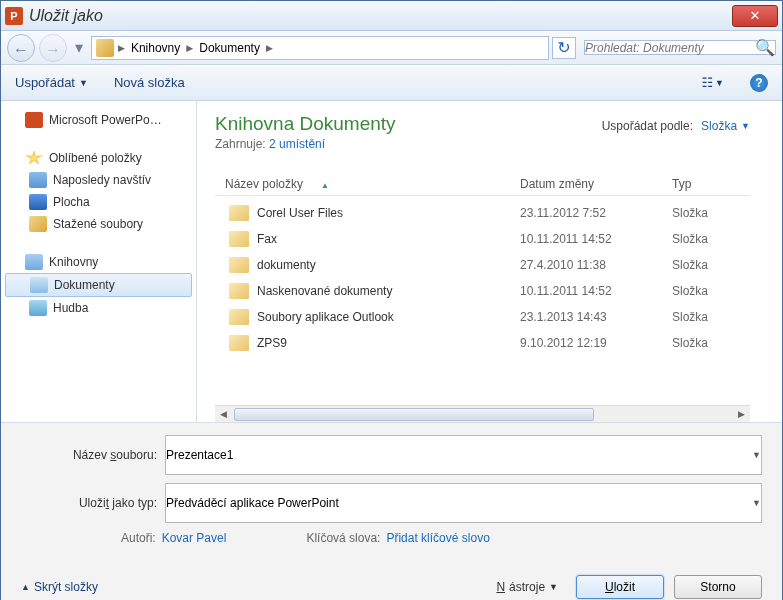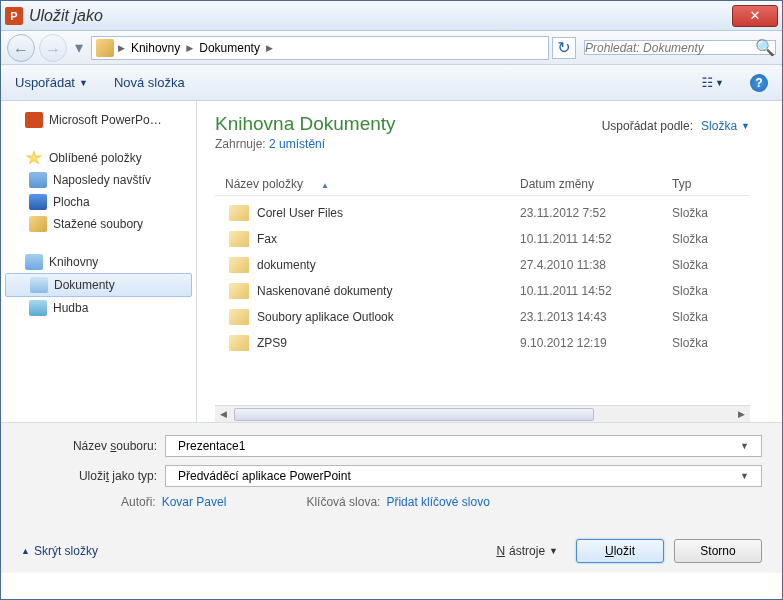--- a/index.html
+++ b/index.html
@@ -75,21 +75,21 @@
 
 .hscroll { height: 17px; background: #f0f0f0; border-top: 1px solid #dcdcdc; display: flex; align-items: center; }
 .hscroll-track { flex: 1; position: relative; height: 15px; }
 .hscroll-thumb { position: absolute; left: 2px; width: 360px; height: 13px; top: 1px; background: linear-gradient(#f0f3f8,#d5dce8); border: 1px solid #b5c1d3; border-radius: 2px; }
 .hscroll-btn { width: 17px; height: 15px; display: flex; align-items: center; justify-content: center; color: #666; font-size: 9px; cursor: pointer; }
 
 .footer { padding: 12px 20px 10px 20px; background: #f3f3f3; }
 .field-row { display: flex; align-items: center; margin-bottom: 8px; }
 .field-label { width: 144px; text-align: right; font-size: 12px; color: #333; padding-right: 8px; }
 .field-label u { text-decoration: underline; }
-.combo { flex: 1; height: 22px; background: #fff; border: 1px solid #b8b8b8; display: flex; align-items: center; padding: 0 12px; font-size: 12px; cursor: pointer; }
+.combo { flex: 1; height: 40px; background: #fff; border: 1px solid #b8b8b8; display: flex; align-items: center; padding: 0 0; font-size: 12px; cursor: pointer; }
 .combo-text { flex: 1; }
 .combo-arrow { color: #555; font-size: 9px; }
 
 .meta-row { display: flex; gap: 80px; padding-left: 100px; margin-top: 8px; font-size: 12px; }
 .meta-item { display: flex; gap: 6px; }
 .meta-label { color: #666; }
 .meta-value { color: #1a6bc0; cursor: pointer; }
 
 .footer-buttons { display: flex; align-items: center; margin-top: 30px; gap: 10px; }
 .hide-folders { font-size: 12px; color: #1a3f7a; cursor: pointer; display: flex; align-items: center; gap: 4px; }

